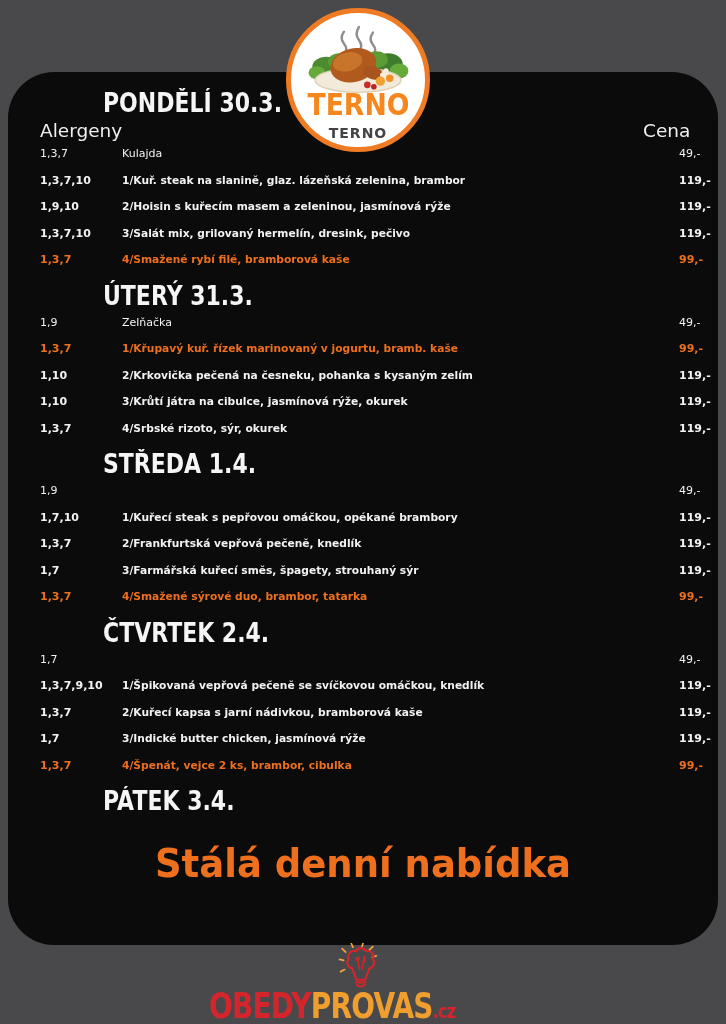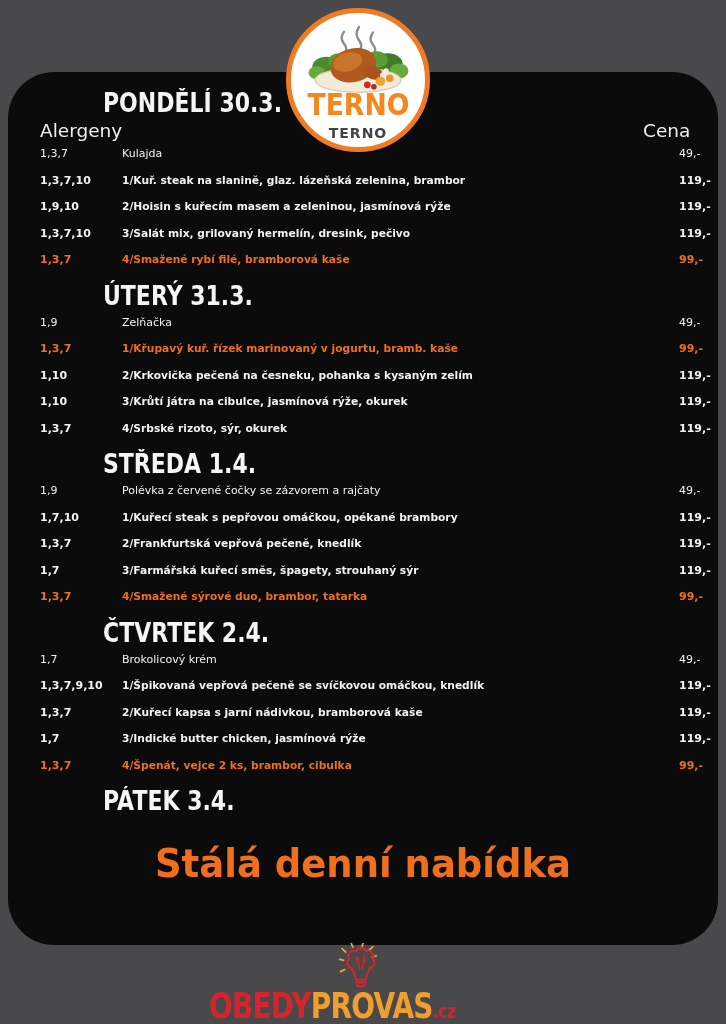--- a/index.html
+++ b/index.html
@@ -134,21 +134,20 @@
           <div class="row main">
             <span class="al">1,3,7</span>
             <span class="it">4/Srbské rizoto, sýr, okurek</span>
             <span class="pr">119,-</span>
           </div>
         </div>
         <div class="section">
           <div class="day-header">STŘEDA 1.4.</div>
           <div class="row soup">
             <span class="al">1,9</span>
-            <span class="it">Polévka z červené čočky se zázvorem a rajčaty</span>
             <span class="pr">49,-</span>
           </div>
           <div class="row main">
             <span class="al">1,7,10</span>
             <span class="it">1/Kuřecí steak s pepřovou omáčkou, opékané brambory</span>
             <span class="pr">119,-</span>
           </div>
           <div class="row main">
             <span class="al">1,3,7</span>
             <span class="it">2/Frankfurtská vepřová pečeně, knedlík</span>
@@ -162,21 +161,20 @@
           <div class="row highlight">
             <span class="al">1,3,7</span>
             <span class="it">4/Smažené sýrové duo, brambor, tatarka</span>
             <span class="pr">99,-</span>
           </div>
         </div>
         <div class="section">
           <div class="day-header">ČTVRTEK 2.4.</div>
           <div class="row soup">
             <span class="al">1,7</span>
-            <span class="it">Brokolicový krém</span>
             <span class="pr">49,-</span>
           </div>
           <div class="row main">
             <span class="al">1,3,7,9,10</span>
             <span class="it">1/Špikovaná vepřová pečeně se svíčkovou omáčkou, knedlík</span>
             <span class="pr">119,-</span>
           </div>
           <div class="row main">
             <span class="al">1,3,7</span>
             <span class="it">2/Kuřecí kapsa s jarní nádivkou, bramborová kaše</span>

